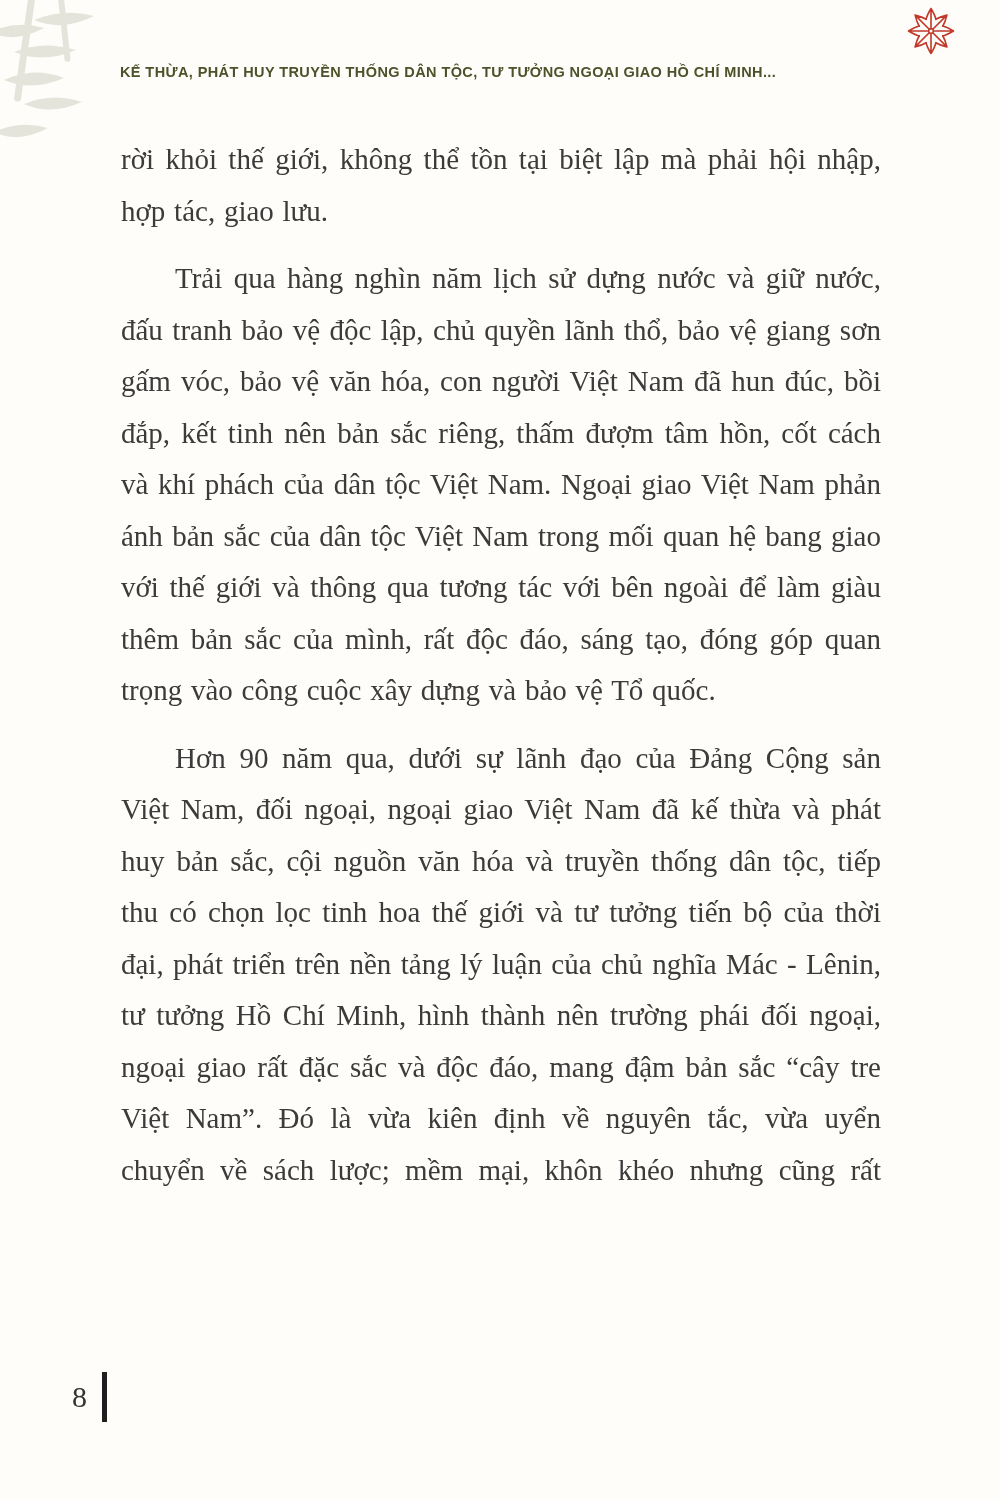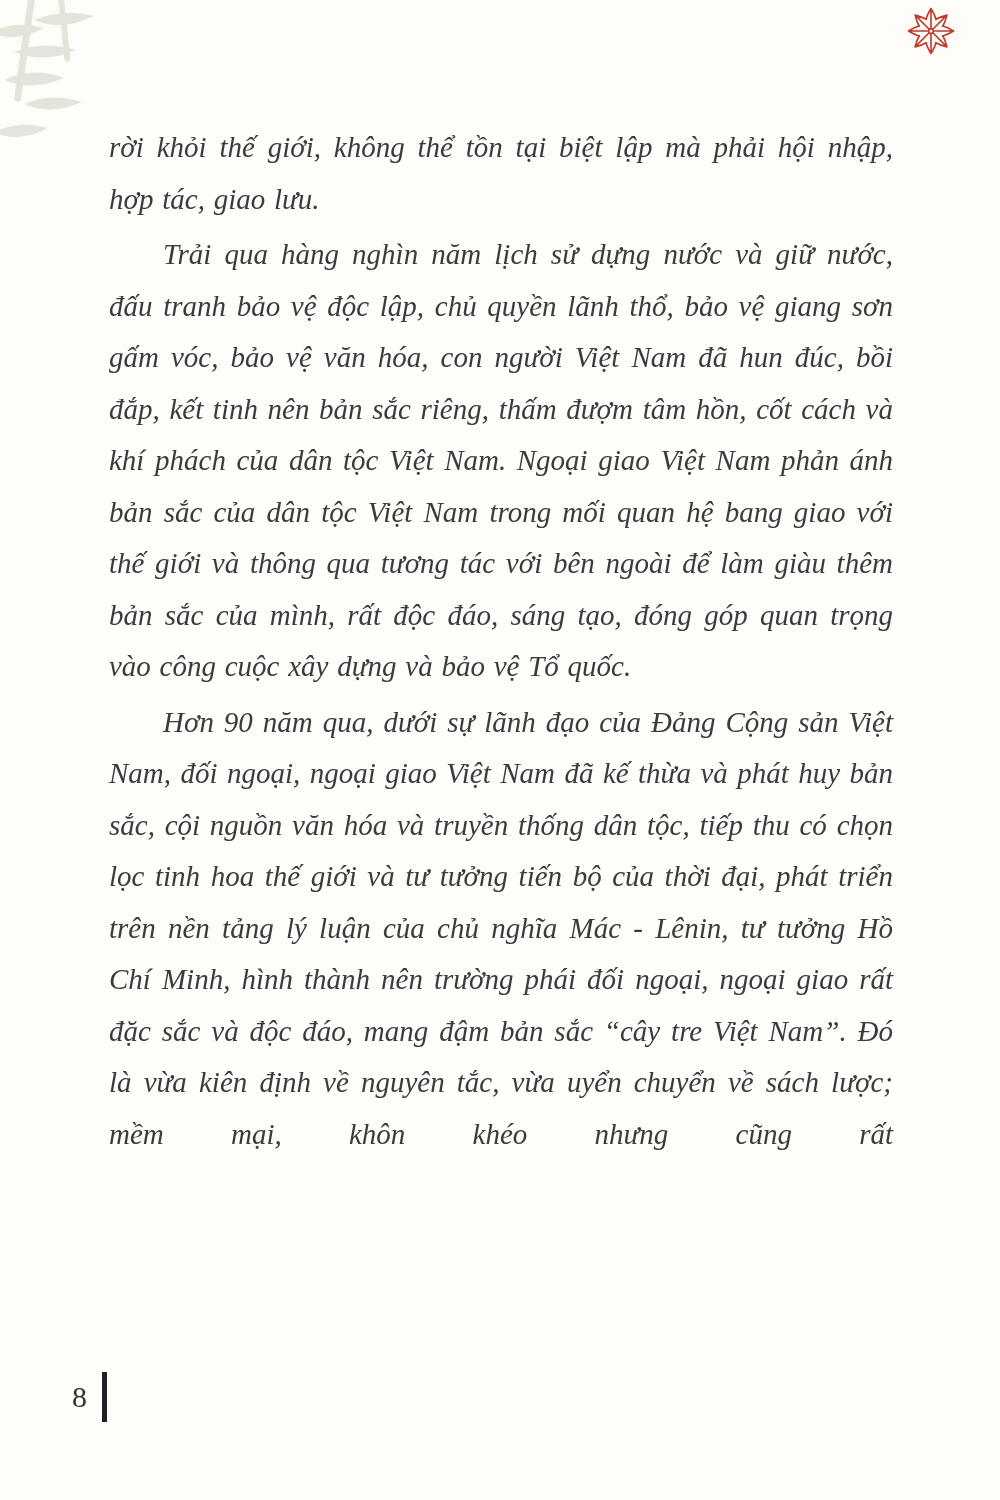--- a/index.html
+++ b/index.html
@@ -47,25 +47,24 @@
     position: absolute;
     top: 118px;
     left: 105px;
     width: 792px;
     color: #3b3b3b;
     font-size: 29px;
     line-height: 51.5px;
     text-align: justify;
   }
   .body-text p {
-    margin: 4px;
+    margin: 16px;
     padding: 0;
     text-indent: 54px;
     word-spacing: 1.5px;
-    font-style: italic;
   }
   .body-text p.no-indent { text-indent: 0; }
   .body-text p.continued { text-align-last: justify; }
 
   .page-footer {
     position: absolute;
     left: 72px;
     top: 1372px;
     display: flex;
     align-items: center;
@@ -127,20 +126,21 @@
           <path d="M30 26 L30 5 M30 5 C27 10 25.5 13 24.5 17 M30 5 C33 10 34.5 13 35.5 17"></path>
         </g>
         <g transform="rotate(315 30 30)">
           <path d="M30 26 L30 5 M30 5 C27 10 25.5 13 24.5 17 M30 5 C33 10 34.5 13 35.5 17"></path>
         </g>
         <circle cx="30" cy="30" r="2.6"></circle>
       </g>
     </svg>
   </div>
 
+  <div class="running-header">KẾ THỪA, PHÁT HUY TRUYỀN THỐNG DÂN TỘC, TƯ TƯỞNG NGOẠI GIAO HỒ CHÍ MINH...</div>
 
   <div class="body-text">
 
       <p class="no-indent">rời khỏi thế giới, không thể tồn tại biệt lập mà phải hội nhập, hợp tác, giao lưu.</p>
 
       <p>Trải qua hàng nghìn năm lịch sử dựng nước và giữ nước, đấu tranh bảo vệ độc lập, chủ quyền lãnh thổ, bảo vệ giang sơn gấm vóc, bảo vệ văn hóa, con người Việt Nam đã hun đúc, bồi đắp, kết tinh nên bản sắc riêng, thấm đượm tâm hồn, cốt cách và khí phách của dân tộc Việt Nam. Ngoại giao Việt Nam phản ánh bản sắc của dân tộc Việt Nam trong mối quan hệ bang giao với thế giới và thông qua tương tác với bên ngoài để làm giàu thêm bản sắc của mình, rất độc đáo, sáng tạo, đóng góp quan trọng vào công cuộc xây dựng và bảo vệ Tổ quốc.</p>
 
       <p class="continued">Hơn 90 năm qua, dưới sự lãnh đạo của Đảng Cộng sản Việt Nam, đối ngoại, ngoại giao Việt Nam đã kế thừa và phát huy bản sắc, cội nguồn văn hóa và truyền thống dân tộc, tiếp thu có chọn lọc tinh hoa thế giới và tư tưởng tiến bộ của thời đại, phát triển trên nền tảng lý luận của chủ nghĩa Mác - Lênin, tư tưởng Hồ Chí Minh, hình thành nên trường phái đối ngoại, ngoại giao rất đặc sắc và độc đáo, mang đậm bản sắc “cây tre Việt Nam”. Đó là vừa kiên định về nguyên tắc, vừa uyển chuyển về sách lược; mềm mại, khôn khéo nhưng cũng rất</p>
     </div>
 

